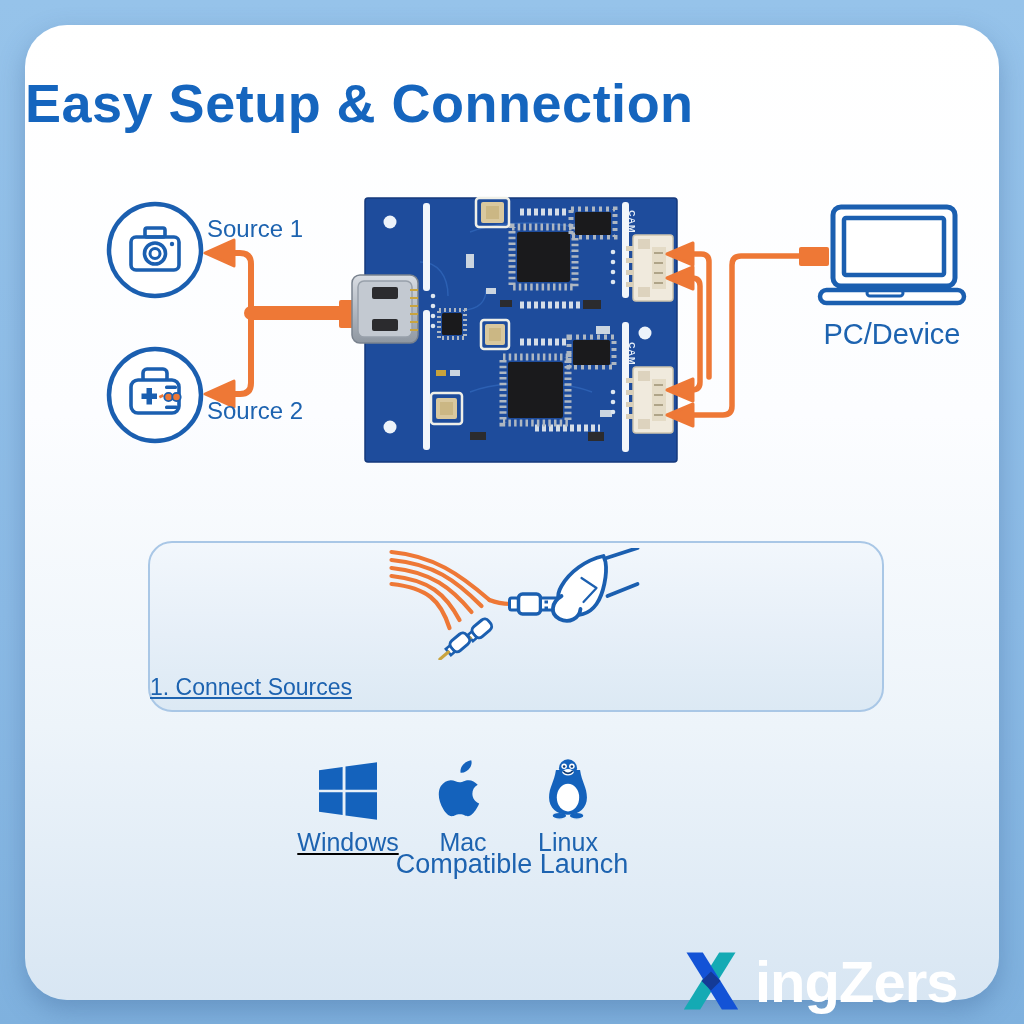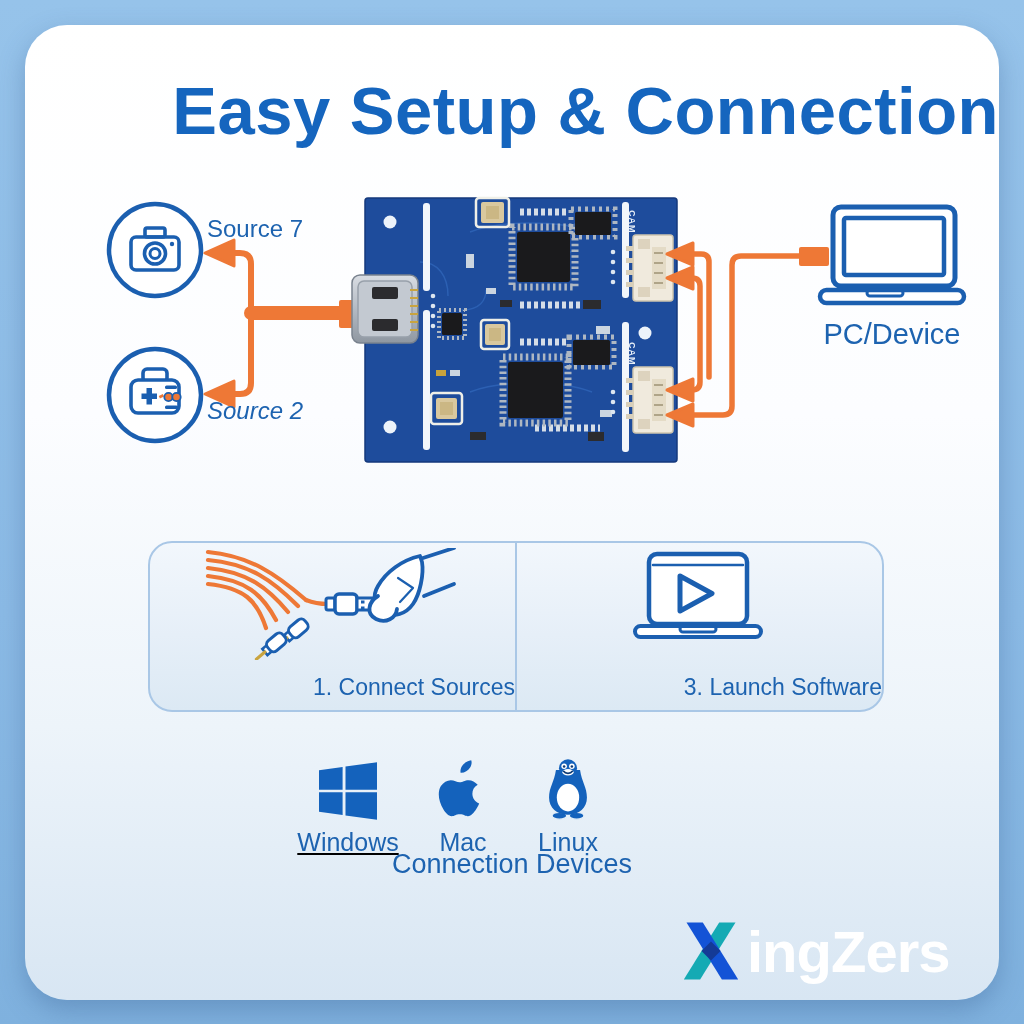--- a/index.html
+++ b/index.html
@@ -8,52 +8,52 @@
     background:linear-gradient(180deg,#96C3EA 0%,#8BBAE5 60%,#7FB1DE 100%);
     font-family:"Liberation Sans", sans-serif;
   }
   .card{
     position:absolute;left:25px;top:25px;width:974px;height:975px;
     border-radius:42px;
     background:linear-gradient(180deg,#FFFFFF 0%,#FCFDFF 40%,#EDF4FA 72%,#D8E6F3 100%);
     box-shadow:0 10px 26px rgba(60,100,150,.38);
   }
   .title{
-    position:absolute;left:0;right:0;top:47px;text-align:right;
-    font-size:67px;font-weight:bold;color:#1565BE;letter-spacing:.5px;
+    position:absolute;left:0;right:0;top:47px;text-align:left;
+    font-size:54px;font-weight:bold;color:#1565BE;letter-spacing:.5px;
   }
   .hero-svg{position:absolute;left:0;top:145px;width:974px;height:330px;}
   .lbl{position:absolute;color:#1D63B0;font-size:24px;}
   .lbl-src1{left:182px;top:190px;}
-  .lbl-src2{left:182px;top:372px;font-style:italic;}
+  .lbl-src2{left:182px;top:372px;}
   .lbl-pc{left:792px;top:293px;width:150px;text-align:center;font-size:29px;}
   .steps{
     position:absolute;left:123px;top:516px;width:736px;height:171px;
     border:2px solid #A9C7E6;border-radius:24px;
     background:linear-gradient(180deg,#F2F7FC 0%,#E6EFF8 55%,#DCE9F4 100%);
     display:flex;box-sizing:border-box;
   }
   .step{flex:1;position:relative;}
   .step + .step{border-left:2px solid #A9C7E6;}
   .step svg{display:block;margin:5px auto 0 auto;width:100%;height:112px;}
   .caption{
-    position:absolute;left:0;right:0;bottom:9px;text-align:right;
-    color:#1D63B0;font-size:23px;
+    position:absolute;left:0;right:0;bottom:9px;text-align:left;
+    color:#1D63B0;font-size:23px;text-decoration:underline;
   }
   .platform{position:absolute;width:140px;text-align:center;top:735px;}
   .platform .icon-box{height:60px;display:flex;align-items:flex-end;justify-content:center;}
   .platform .pname{margin-top:8px;color:#1D63B0;font-size:25px;}
   .p-windows{left:253px;text-decoration:underline;} .p-mac{left:368px;} .p-linux{left:473px;} .p-android{left:586px;}
   .compat-heading{
     position:absolute;left:0;right:0;top:824px;text-align:center;
     color:#1D63B0;font-size:27px;
   }
   .brand{
-    position:absolute;left:652px;top:890px;height:72px;
-    display:flex;align-items:center;
+    position:absolute;left:652px;top:920px;height:72px;
+    display:flex;align-items:center;gap:8px;
   }
   .brand .xmark{width:68px;height:68px;}
   .brand .bname{
     color:#FFFFFF;font-size:58px;font-weight:bold;letter-spacing:-1px;margin-left:2px;
   }
 </style>
 </head>
 <body>
 
 <div class="card">
@@ -258,21 +258,21 @@
     </g>
 
     <g stroke="#1B5FB0" fill="#FFFFFF" stroke-linejoin="round">
       <rect x="833" y="207" width="122" height="79" rx="8" stroke-width="5"></rect>
       <rect x="844" y="218" width="100" height="57" rx="2" stroke-width="4.5"></rect>
       <rect x="820" y="290" width="144" height="13" rx="6.5" stroke-width="4.5"></rect>
       <rect x="867" y="290" width="36" height="6" rx="3" stroke-width="3" fill="none"></rect>
     </g>
   </svg>
 
-  <div class="lbl lbl-src1">Source 7</div>
+  <div class="lbl lbl-src1">Source 1</div>
   <div class="lbl lbl-src2">Source 2</div>
   <div class="lbl lbl-pc">PC/Device</div>
 
   <div class="steps">
 
     <div class="step">
       <svg viewBox="0 0 245 112" preserveAspectRatio="xMidYMid meet">
         <g stroke="#EE7836" stroke-width="4.2" fill="none" stroke-linecap="round">
           <path d="M-2,4 C40,8 66,26 96,52"></path>
           <path d="M-2,12 C40,16 62,32 88,58"></path>
@@ -301,32 +301,20 @@
           <path d="M188,30 L203,40 L190,54" fill="none" stroke-width="2.2"></path>
           <path d="M168,48 C158,54 156,66 166,71 C176,76 186,70 187,61" fill="#FFFFFF"></path>
           <path d="M213,10 L244,0" fill="none"></path>
           <path d="M214,48 L244,36" fill="none"></path>
         </g>
       </svg>
       <div class="caption">1. Connect Sources</div>
     </div>
 
 
-    <div class="step">
-      <svg viewBox="0 0 245 112" preserveAspectRatio="xMidYMid meet">
-        <g stroke="#1B5FB0" stroke-linejoin="round" stroke-linecap="round">
-          <rect x="72" y="6" width="98" height="70" rx="8" fill="#FFFFFF" stroke-width="4.5"></rect>
-          <path d="M76,17 H166" fill="none" stroke-width="2.5"></path>
-          <path d="M103,28 L135,45.5 L103,63 Z" fill="none" stroke-width="5"></path>
-          <rect x="58" y="78" width="126" height="11" rx="5.5" fill="#FFFFFF" stroke-width="4"></rect>
-          <rect x="103" y="78" width="36" height="6" rx="3" fill="none" stroke-width="3"></rect>
-        </g>
-      </svg>
-      <div class="caption">3. Launch Software</div>
-    </div>
   </div>
 
   <div class="platform p-windows">
     <div class="icon-box">
       <svg width="58" height="58" viewBox="0 0 88 88" fill="#1462BC">
         <path d="M0,12.5 L35.8,7.6 L35.8,42 L0,42 Z"></path>
         <path d="M40.2,7 L88,0.5 L88,42 L40.2,42 Z"></path>
         <path d="M0,46 L35.8,46 L35.8,80.4 L0,75.5 Z"></path>
         <path d="M40.2,46 L88,46 L88,87.5 L40.2,81 Z"></path>
       </svg>
@@ -357,21 +345,21 @@
     <div class="icon-box">
       <svg width="50" height="60" viewBox="0 0 64 76" fill="#1462BC">
         <path d="M42.5,0 C38,0.5 32.8,3.6 30.4,8 C28.3,11.8 28.7,15.6 29,16 C33.6,16.4 38.4,13.5 40.9,9.6 C43.3,6 43.4,1.6 42.5,0 Z"></path>
         <path d="M52.7,55.2 C51.3,58.4 50.6,59.8 48.8,62.6 C46.3,66.5 42.7,71.4 38.2,71.5 C34.3,71.5 33.2,68.9 27.9,69 C22.6,69 21.5,71.5 17.6,71.5 C13.1,71.4 9.7,67.1 7.2,63.2 C0.1,52.4 -0.7,39.7 3.7,33 C6.8,28.2 11.7,25.4 16.3,25.4 C21,25.4 23.9,28 27.8,28 C31.6,28 33.9,25.4 39.3,25.4 C43.4,25.4 47.7,27.6 50.8,31.4 C40.7,36.9 42.3,51.3 52.7,55.2 Z"></path>
       </svg>
     </div>
     <div class="pname">Mac</div>
   </div>
 
 
-  <div class="compat-heading">Connection Devices</div>
+  <div class="compat-heading">Compatible Launch</div>
 
   <div class="brand">
     <svg class="xmark" viewBox="0 0 100 100">
       <polygon points="62,8 86,8 34,92 10,92" fill="#14AAB4"></polygon>
       <polygon points="14,8 38,8 90,92 66,92" fill="#1353D6"></polygon>
       <polygon points="50,36 64,50 50,64 36,50" fill="#143A96"></polygon>
     </svg>
     <span class="bname">ingZers</span>
   </div>
 

